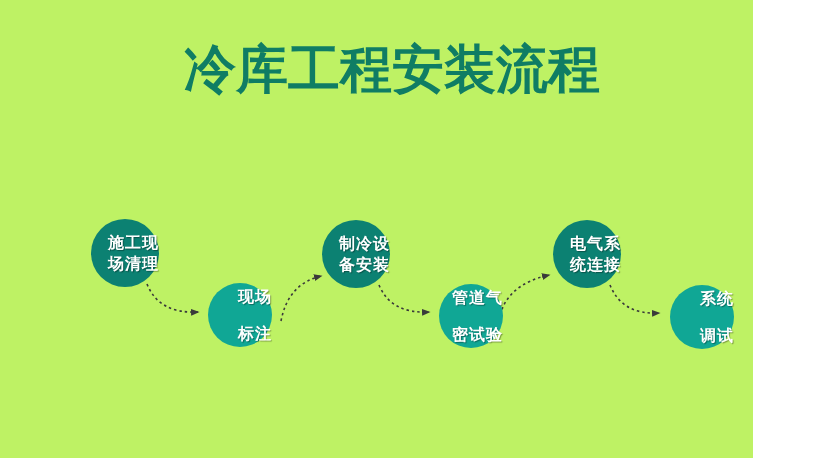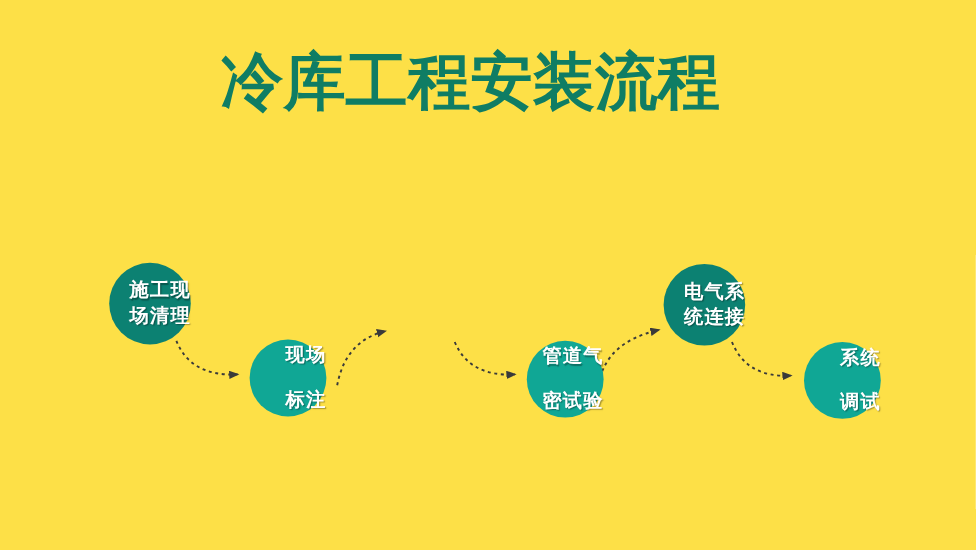--- a/index.html
+++ b/index.html
@@ -1,25 +1,26 @@
 <!DOCTYPE html>
 <html><head>
 <meta charset="utf-8">
 <style>
   html, body {
     margin: 0;
     padding: 0;
   }
   .stage {
     position: relative;
-    width: 813px;
+    width: 709px;
     height: 458px;
-    background: #fde047;
+    background: #bef264;
     overflow: hidden;
     font-family: "Liberation Sans", "DejaVu Sans", sans-serif;
+    padding-left: 44px;
   }
   .title {
     position: absolute;
     top: 36px;
     left: 0;
     width: 784px;
     margin: 0;
     text-align: center;
     font-family: "DejaVu Serif", "Liberation Serif", serif;
     font-weight: bold;
@@ -102,20 +103,24 @@
   <div class="circle dark c1">
     <span class="line">施工现</span>
     <span class="line">场清理</span>
   </div>
 
   <div class="circle light c2">
     <span class="line">现场</span>
     <span class="line">标注</span>
   </div>
 
+  <div class="circle dark c3">
+    <span class="line">制冷设</span>
+    <span class="line">备安装</span>
+  </div>
 
   <div class="circle light c4">
     <span class="line">管道气</span>
     <span class="line">密试验</span>
   </div>
 
   <div class="circle light c6">
     <span class="line">系统</span>
     <span class="line">调试</span>
   </div>

